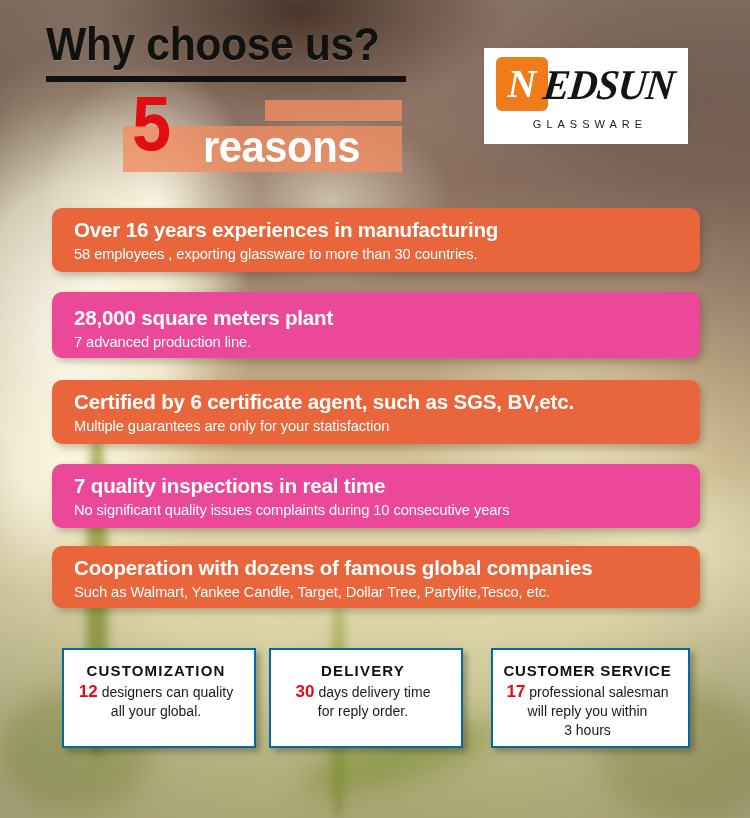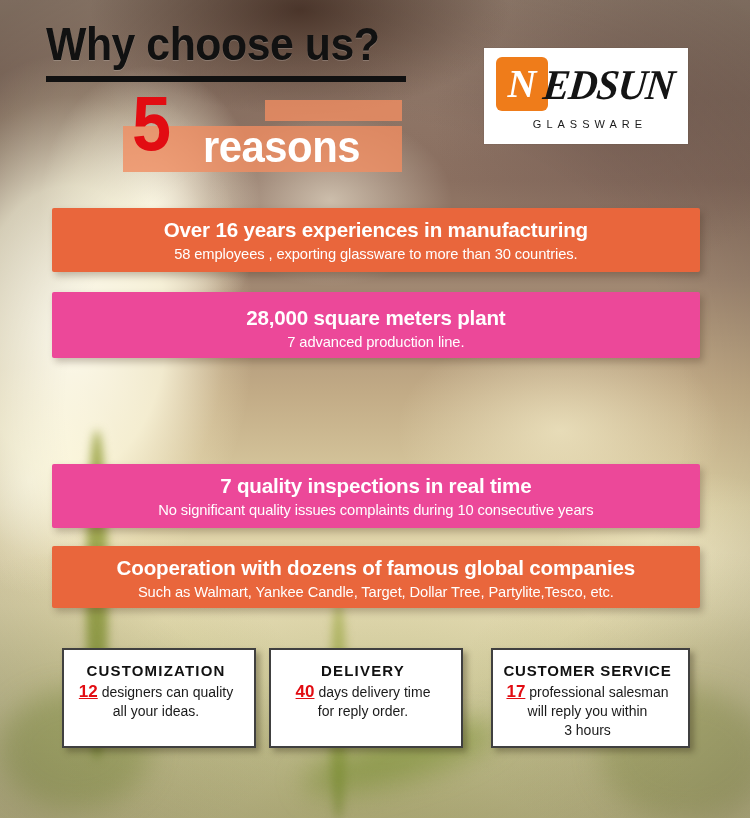--- a/index.html
+++ b/index.html
@@ -211,25 +211,24 @@
     color: #1a1a1a;
     letter-spacing: 5px;
   }
 
   
   .bars { position: absolute; left: 0; top: 0; width: 750px; height: 818px; }
   .bar {
     position: absolute;
     left: 52px;
     width: 648px;
-    border-radius: 2px;
+    border-radius: 10px;
     box-shadow: 3px 4px 7px rgba(60,40,25,.28);
     box-sizing: border-box;
     padding: 8px 10px 6px 22px;
-    text-align: center;
   }
   .bar.dark  { background: #e9663c; }
   .bar.light { background: #ec4899; }
   .bar-title {
     color: #ffffff;
     font-size: 21px;
     line-height: 27px;
     font-weight: 700;
     letter-spacing: -0.2px;
     white-space: nowrap;
@@ -244,21 +243,21 @@
     letter-spacing: -0.1px;
     white-space: nowrap;
     transform: scaleX(.98);
     transform-origin: left center;
   }
 
   
   .card {
     position: absolute;
     background: #ffffff;
-    border: 2px solid #404040;
+    border: 2px solid #0369a1;
     box-shadow: 4px 4px 6px rgba(50,40,20,.35);
     box-sizing: border-box;
     text-align: center;
     padding: 10px 6px 8px 0;
   }
   .card-title {
     font-size: 15px;
     line-height: 22px;
     font-weight: 700;
     color: #111111;
@@ -267,21 +266,20 @@
   .card-body {
     font-size: 14px;
     line-height: 19px;
     font-weight: 400;
     color: #1a1a1a;
   }
   .card-num {
     color: #e20c12;
     font-size: 17px;
     font-weight: 700;
-    text-decoration: underline;
   }
 </style>
 </head>
 <body>
 
 <div id="poster">
 
   <div class="bg-layer bg-base"></div>
   <div class="bg-layer bg-brown-top"></div>
   <div class="bg-layer bg-flower"></div>
@@ -322,20 +320,24 @@
     <div class="bar dark" style="top:208px; height:64px;">
       <div class="bar-title">Over 16 years experiences in manufacturing</div>
       <div class="bar-sub">58 employees , exporting glassware to more than 30 countries.</div>
     </div>
 
     <div class="bar light" style="top:292px; height:66px;">
       <div class="bar-title" style="margin-top:4px;">28,000 square meters plant</div>
       <div class="bar-sub">7 advanced production line.</div>
     </div>
 
+    <div class="bar dark" style="top:380px; height:64px;">
+      <div class="bar-title">Certified by 6 certificate agent, such as SGS, BV,etc.</div>
+      <div class="bar-sub">Multiple guarantees are only for your statisfaction</div>
+    </div>
 
     <div class="bar light" style="top:464px; height:64px;">
       <div class="bar-title">7 quality inspections in real time</div>
       <div class="bar-sub">No significant quality issues complaints during 10 consecutive years</div>
     </div>
 
     <div class="bar dark" style="top:546px; height:62px;">
       <div class="bar-title">Cooperation with dozens of famous global companies</div>
       <div class="bar-sub">Such as Walmart, Yankee Candle, Target, Dollar Tree, Partylite,Tesco, etc.</div>
     </div>
@@ -343,28 +345,28 @@
   </div>
 
   <div>
 
     <div class="card" style="left:62px; top:648px; width:194px; height:100px;">
       <div class="card-title">CUSTOMIZATION</div>
       <div class="card-body">
         <span class="card-num">12</span>
         <span>designers can quality</span>
         <br>
-        <span>all your ideas.</span>
+        <span>all your global.</span>
       </div>
     </div>
 
     <div class="card" style="left:269px; top:648px; width:194px; height:100px;">
       <div class="card-title">DELIVERY</div>
       <div class="card-body">
-        <span class="card-num">40</span>
+        <span class="card-num">30</span>
         <span>days delivery time</span>
         <br>
         <span>for reply order.</span>
       </div>
     </div>
 
     <div class="card" style="left:491px; top:648px; width:199px; height:100px;">
       <div class="card-title" style="letter-spacing:0.8px;">CUSTOMER SERVICE</div>
       <div class="card-body">
         <span class="card-num">17</span>

